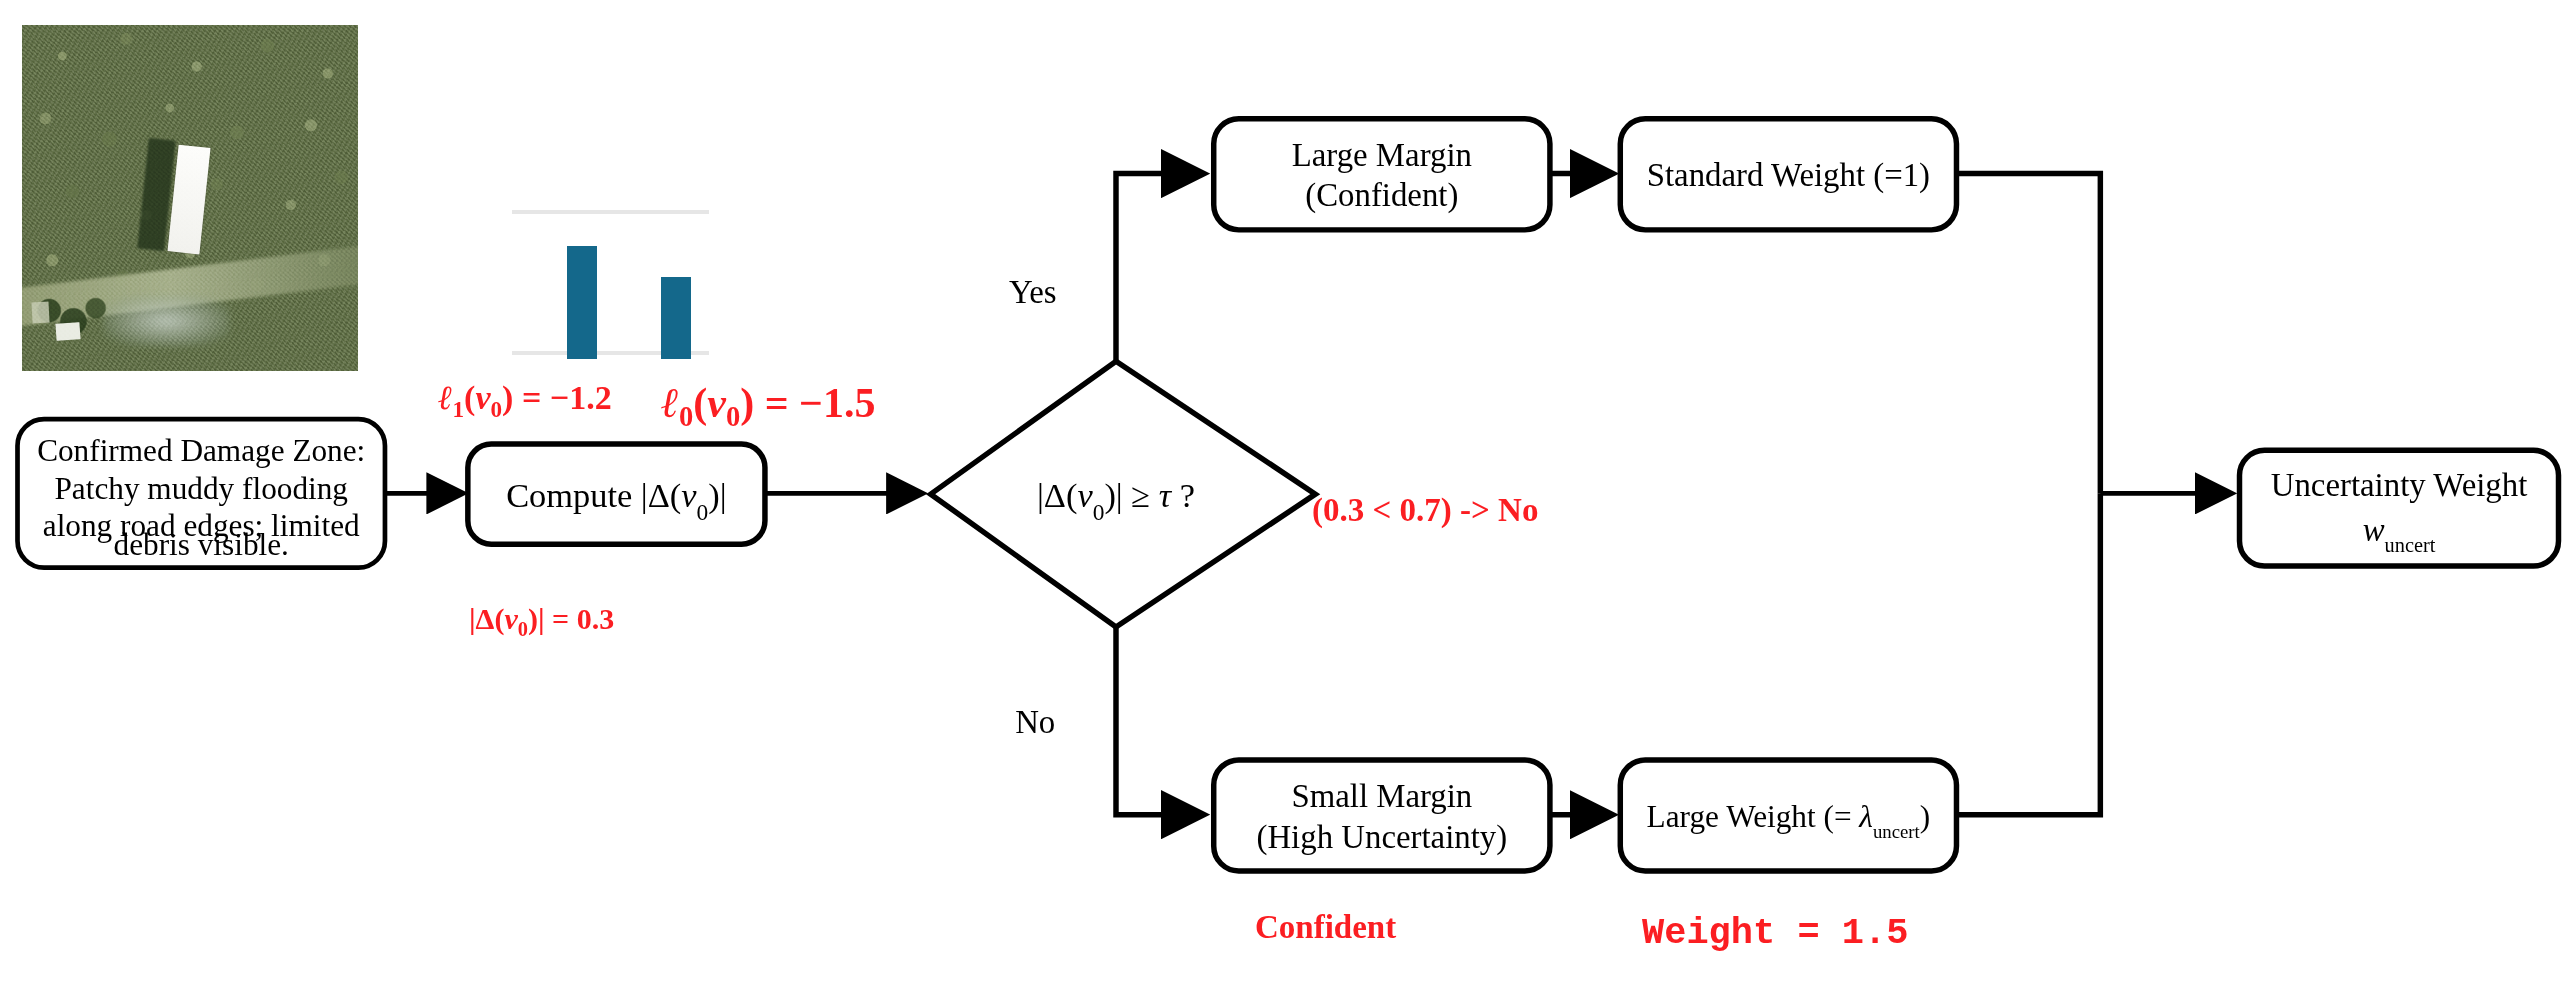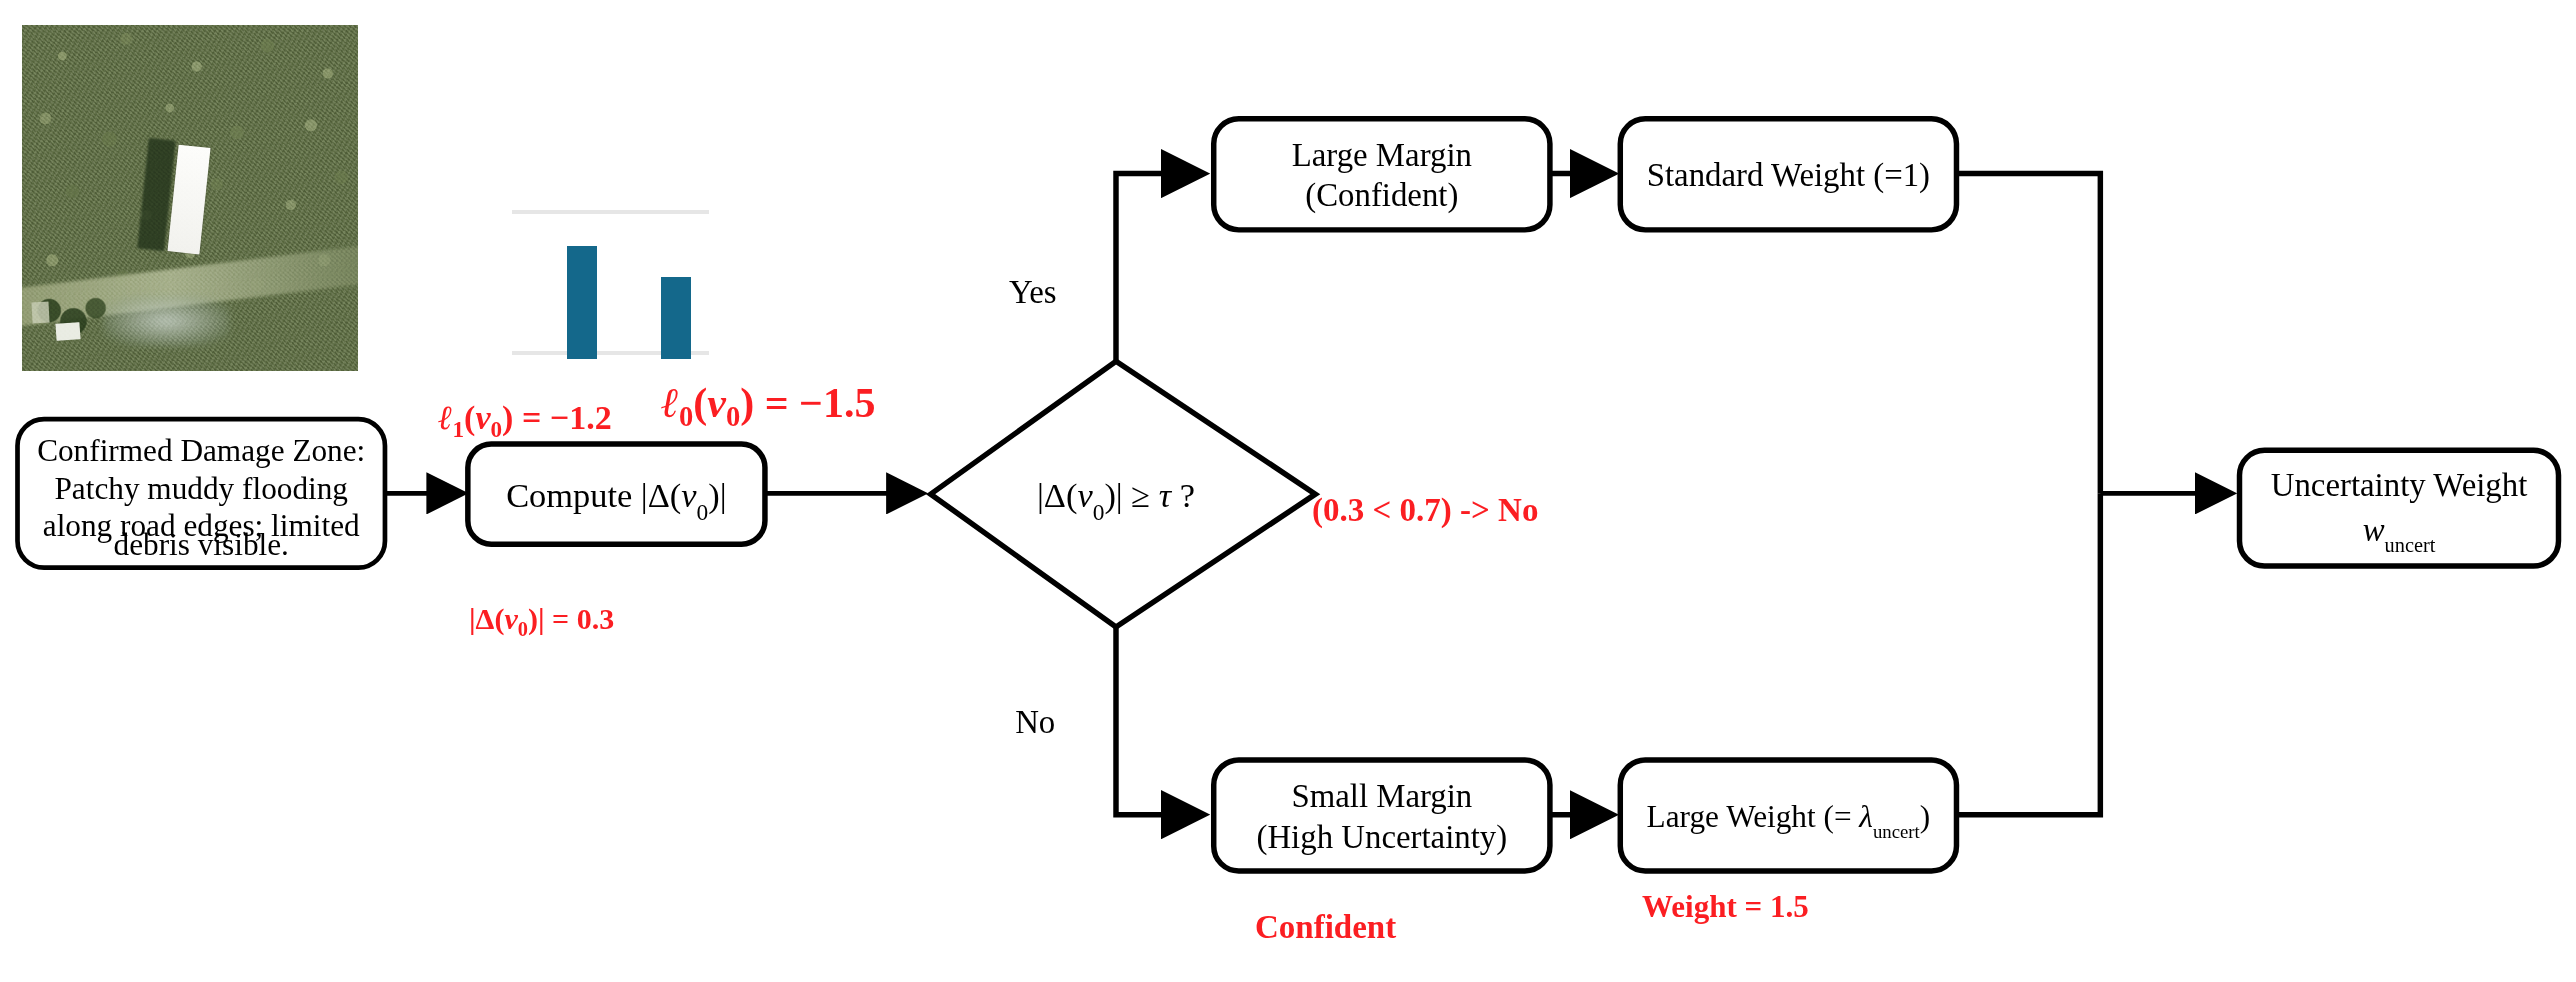--- a/index.html
+++ b/index.html
@@ -87,36 +87,36 @@
     <div id="sat-noise"></div>
   </div>
 
   <div id="chart">
     <div class="gridline" style="top:11px;"></div>
     <div class="gridline" style="top:152px;"></div>
     <div class="bar" style="left:55px;width:30px;height:113px;"></div>
     <div class="bar" style="left:149px;width:30px;height:82px;"></div>
   </div>
 
-  <div class="red" style="left:438px;top:379px;font-size:34px;margin-top:20px;">
+  <div class="red" style="left:438px;top:379px;font-size:34px;">
     <span class="it">ℓ</span><sub>1</sub>(<span class="it">v</span><sub>0</sub>) = −1.2
   </div>
   <div class="red" style="left:661px;top:379px;font-size:42px;">
     <span class="it">ℓ</span><sub>0</sub>(<span class="it">v</span><sub>0</sub>) = −1.5
   </div>
 
   <div class="red" style="left:469px;top:602px;font-size:30px;">
     |Δ(<span class="it">v</span><sub>0</sub>)| = 0.3
   </div>
 
   <div class="red" style="left:1312px;top:492px;font-size:33px;">(0.3 &lt; 0.7) -&gt; No</div>
 
   <div class="red" style="left:1255px;top:909px;font-size:33px;">Confident</div>
 
-  <div class="red" style="left:1642px;top:889px;font-size:31px;">Weight = 1.5</div>
+  <div class="red" style="left:1642px;top:912px;font-size:37px;font-family:Liberation Mono, monospace;">Weight = 1.5</div>
 
   <svg id="flow" viewBox="0 0 3294 1256">
     <defs>
       <marker id="arrow" viewBox="0 0 12 12" refX="10" refY="6" markerWidth="9" markerHeight="9" orient="auto-start-reverse">
         <path d="M0,0 L12,6 L0,12 z" fill="#000"></path>
       </marker>
     </defs>
 
     <g>
       <rect x="22" y="536" width="470" height="190" rx="34" ry="34" fill="#fff" stroke="#000" stroke-width="6"></rect>

